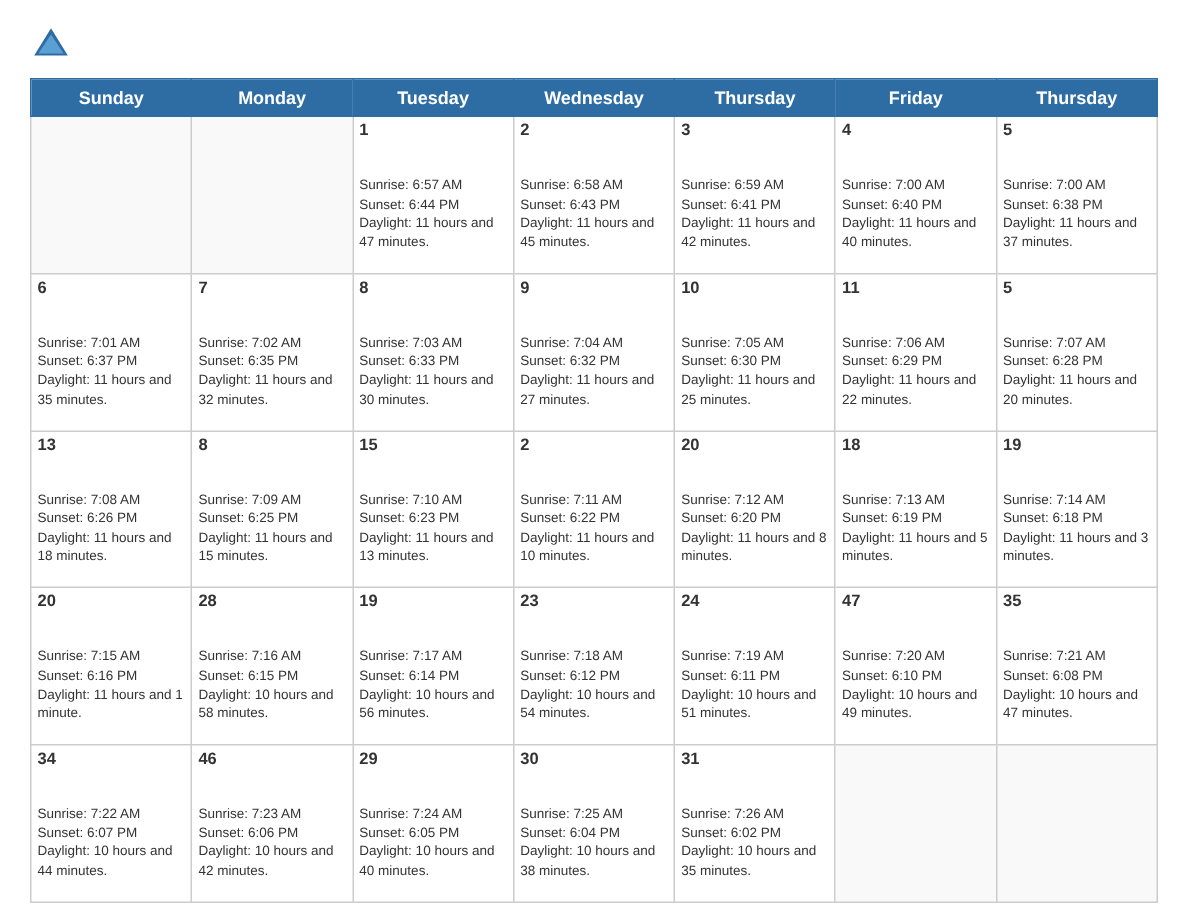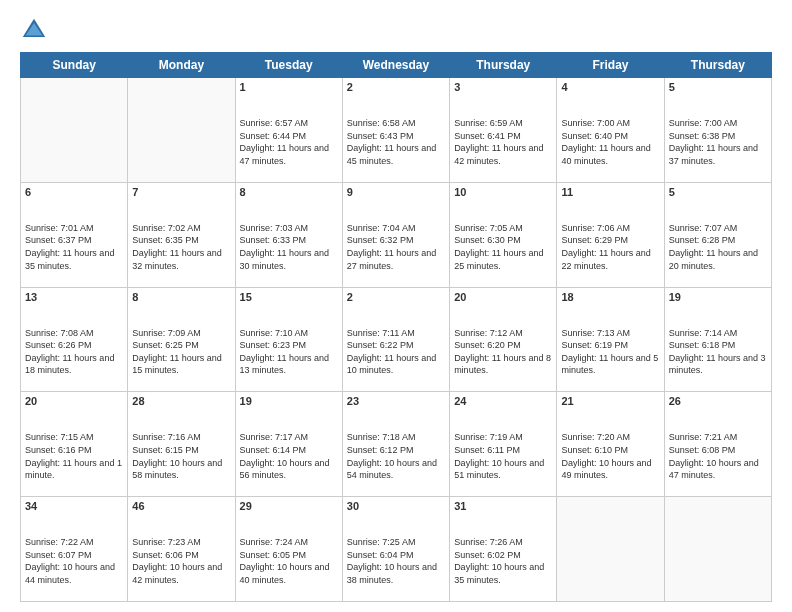--- a/index.html
+++ b/index.html
@@ -227,25 +227,25 @@
           </td>
           <td>
             <div class="day-num">23</div>
             <div class="day-detail">Sunrise: 7:18 AM<br>Sunset: 6:12 PM<br>Daylight: 10 hours and 54 minutes.</div>
           </td>
           <td>
             <div class="day-num">24</div>
             <div class="day-detail">Sunrise: 7:19 AM<br>Sunset: 6:11 PM<br>Daylight: 10 hours and 51 minutes.</div>
           </td>
           <td>
-            <div class="day-num">21</div>
+            <div class="day-num">47</div>
             <div class="day-detail">Sunrise: 7:20 AM<br>Sunset: 6:10 PM<br>Daylight: 10 hours and 49 minutes.</div>
           </td>
           <td>
-            <div class="day-num">26</div>
+            <div class="day-num">35</div>
             <div class="day-detail">Sunrise: 7:21 AM<br>Sunset: 6:08 PM<br>Daylight: 10 hours and 47 minutes.</div>
           </td>
         </tr>
         <tr>
           <td>
             <div class="day-num">34</div>
             <div class="day-detail">Sunrise: 7:22 AM<br>Sunset: 6:07 PM<br>Daylight: 10 hours and 44 minutes.</div>
           </td>
           <td>
             <div class="day-num">46</div>

